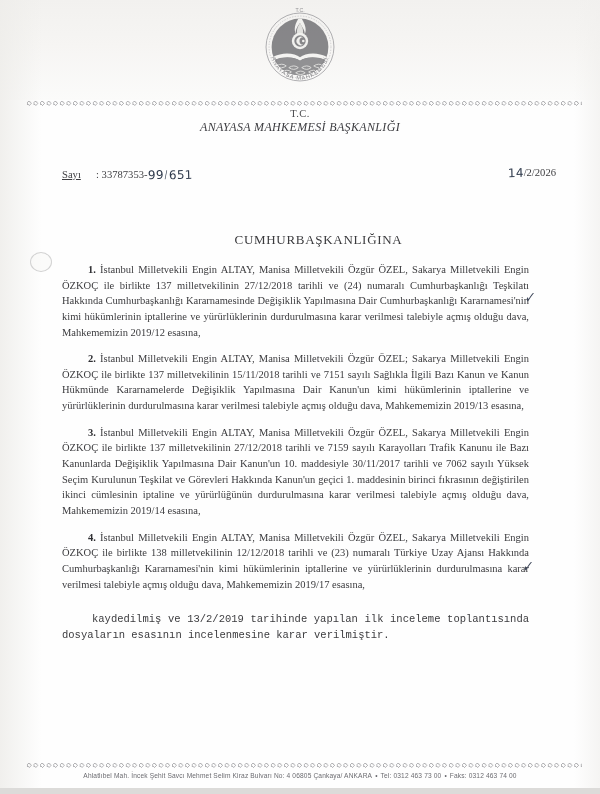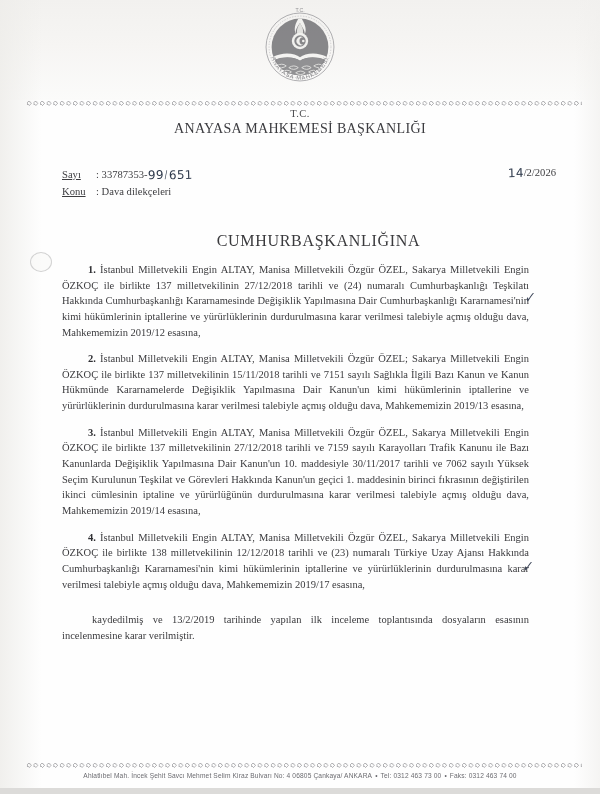--- a/index.html
+++ b/index.html
@@ -91,23 +91,24 @@
     top: 107px;
     text-align: center;
     line-height: 1.28;
   }
   .letterhead .tc {
     font-size: 10.5px;
     letter-spacing: .4px;
     color: #4a4a4d;
   }
   .letterhead .org {
-    font-size: 14px;
+    font-size: 12px;
     letter-spacing: .35px;
     color: #3c3c40;
+    font-style: italic;
   }
 
   
   .meta {
     position: absolute;
     left: 62px;
     top: 164px;
     font-size: 10.6px;
     line-height: 1.48;
     color: #3d3d40;
@@ -137,21 +138,21 @@
     color: #3d3d40;
     white-space: nowrap;
   }
 
   
   .addressee {
     position: absolute;
     left: 0; right: 0;
     top: 232px;
     text-align: center;
-    font-size: 16px;
+    font-size: 13px;
     letter-spacing: .7px;
     color: #3a3a3d;
     padding-left: 37px;
   }
 
   
   .body {
     position: absolute;
     left: 62px;
     right: 60px;
@@ -167,20 +168,21 @@
     margin: 0 11px 11px 0;
     color: #3b3b3e;
   }
   .para .num {
     font-weight: bold;
     color: #2f2f33;
   }
   .para.closing {
     text-indent: 30px;
     margin-top: 20px;
+    font-family: Liberation Mono, monospace;
   }
   
   .tick {
     position: absolute;
     font-family: "DejaVu Sans", sans-serif;
     font-size: 17px;
     color: #40495c;
     line-height: 1;
     transform: rotate(8deg) scaleX(.7);
   }
@@ -277,24 +279,20 @@
   <div class="letterhead">
     <div class="tc">T.C.</div>
     <div class="org">ANAYASA MAHKEMESİ BAŞKANLIĞI</div>
   </div>
 
   <div class="meta">
     <div class="row">
       <span class="label">Sayı</span><span>:</span>
       <span>33787353-</span><span class="hand">99</span><span class="hand-slash">/</span><span class="hand">651</span>
     </div>
-    <div class="row">
-      <span class="label">Konu</span><span>:</span>
-      <span>Dava dilekçeleri</span>
-    </div>
   </div>
 
   <div class="doc-date">
     <span class="hand">14</span><span>/2/2026</span>
   </div>
 
   <div class="addressee">CUMHURBAŞKANLIĞINA</div>
 
   <div class="body">
 

